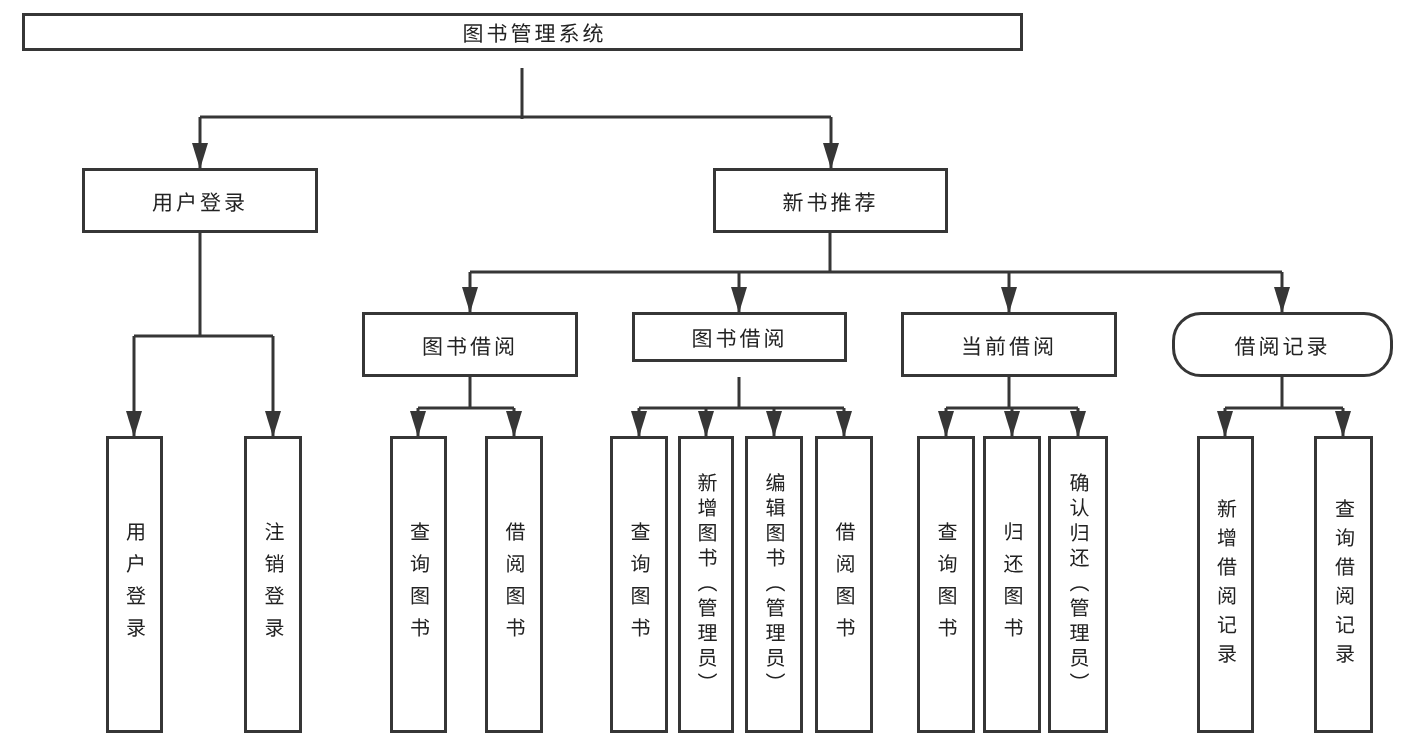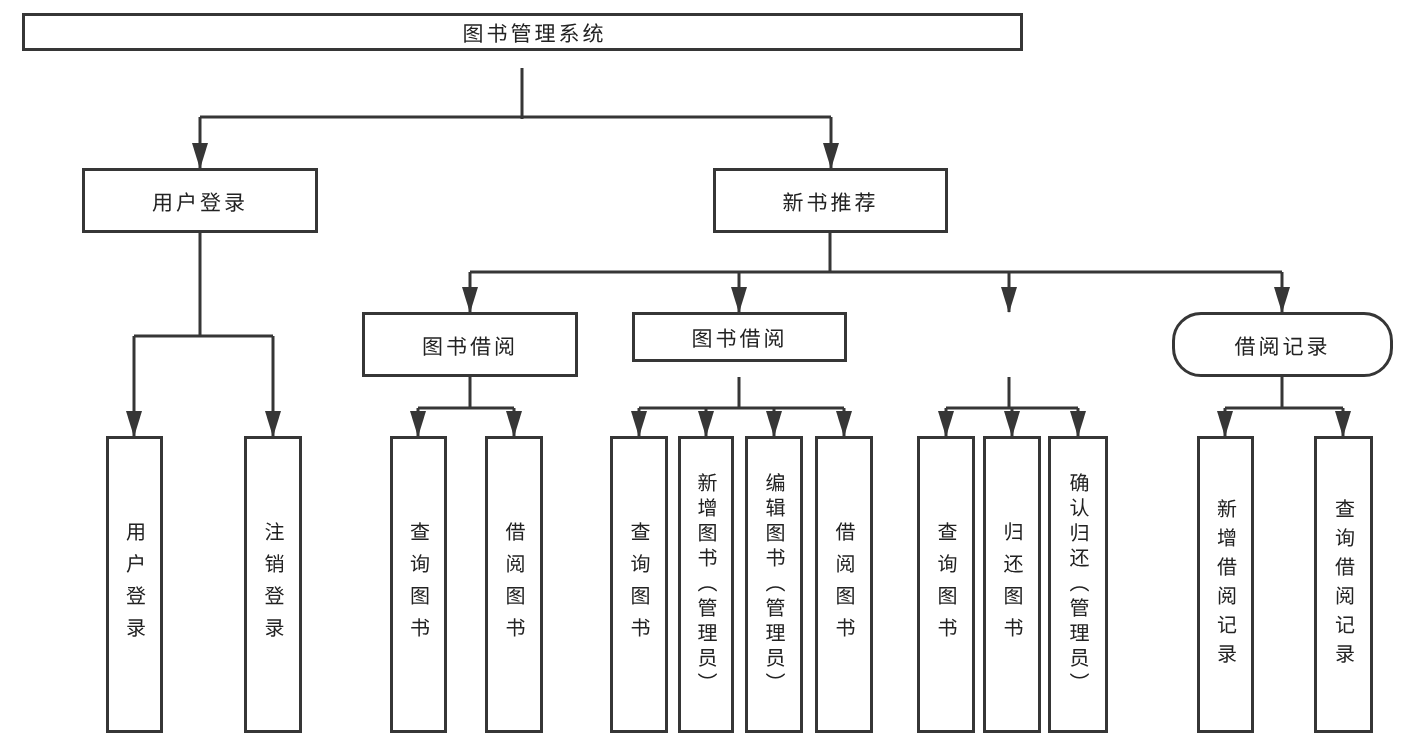--- a/index.html
+++ b/index.html
@@ -74,20 +74,21 @@
     <path d="M1343 408 V436" fill="none" stroke="#363636" stroke-width="3" marker-end="url(#ah)"></path>
   </svg>
 
   <div class="node" style="left:22px;top:13px;width:1001px;height:38px;padding-left:24px;">图书管理系统</div>
 
   <div class="node" style="left:82px;top:168px;width:236px;height:65px;">用户登录</div>
   <div class="node" style="left:713px;top:168px;width:235px;height:65px;">新书推荐</div>
 
   <div class="node" style="left:362px;top:312px;width:216px;height:65px;">图书借阅</div>
   <div class="node" style="left:632px;top:312px;width:215px;height:50px;">图书借阅</div>
+  <div class="node" style="left:901px;top:312px;width:216px;height:65px;">当前借阅</div>
   <div class="node" style="left:1172px;top:312px;width:221px;height:65px;border-radius:29px;">借阅记录</div>
 
   <div class="vnode ls4" style="left:106px;top:436px;width:57px;height:297px;">
     <span>用户登录</span>
   </div>
   <div class="vnode ls4" style="left:244px;top:436px;width:58px;height:297px;">
     <span>注销登录</span>
   </div>
 
   <div class="vnode ls4" style="left:390px;top:436px;width:57px;height:297px;">

